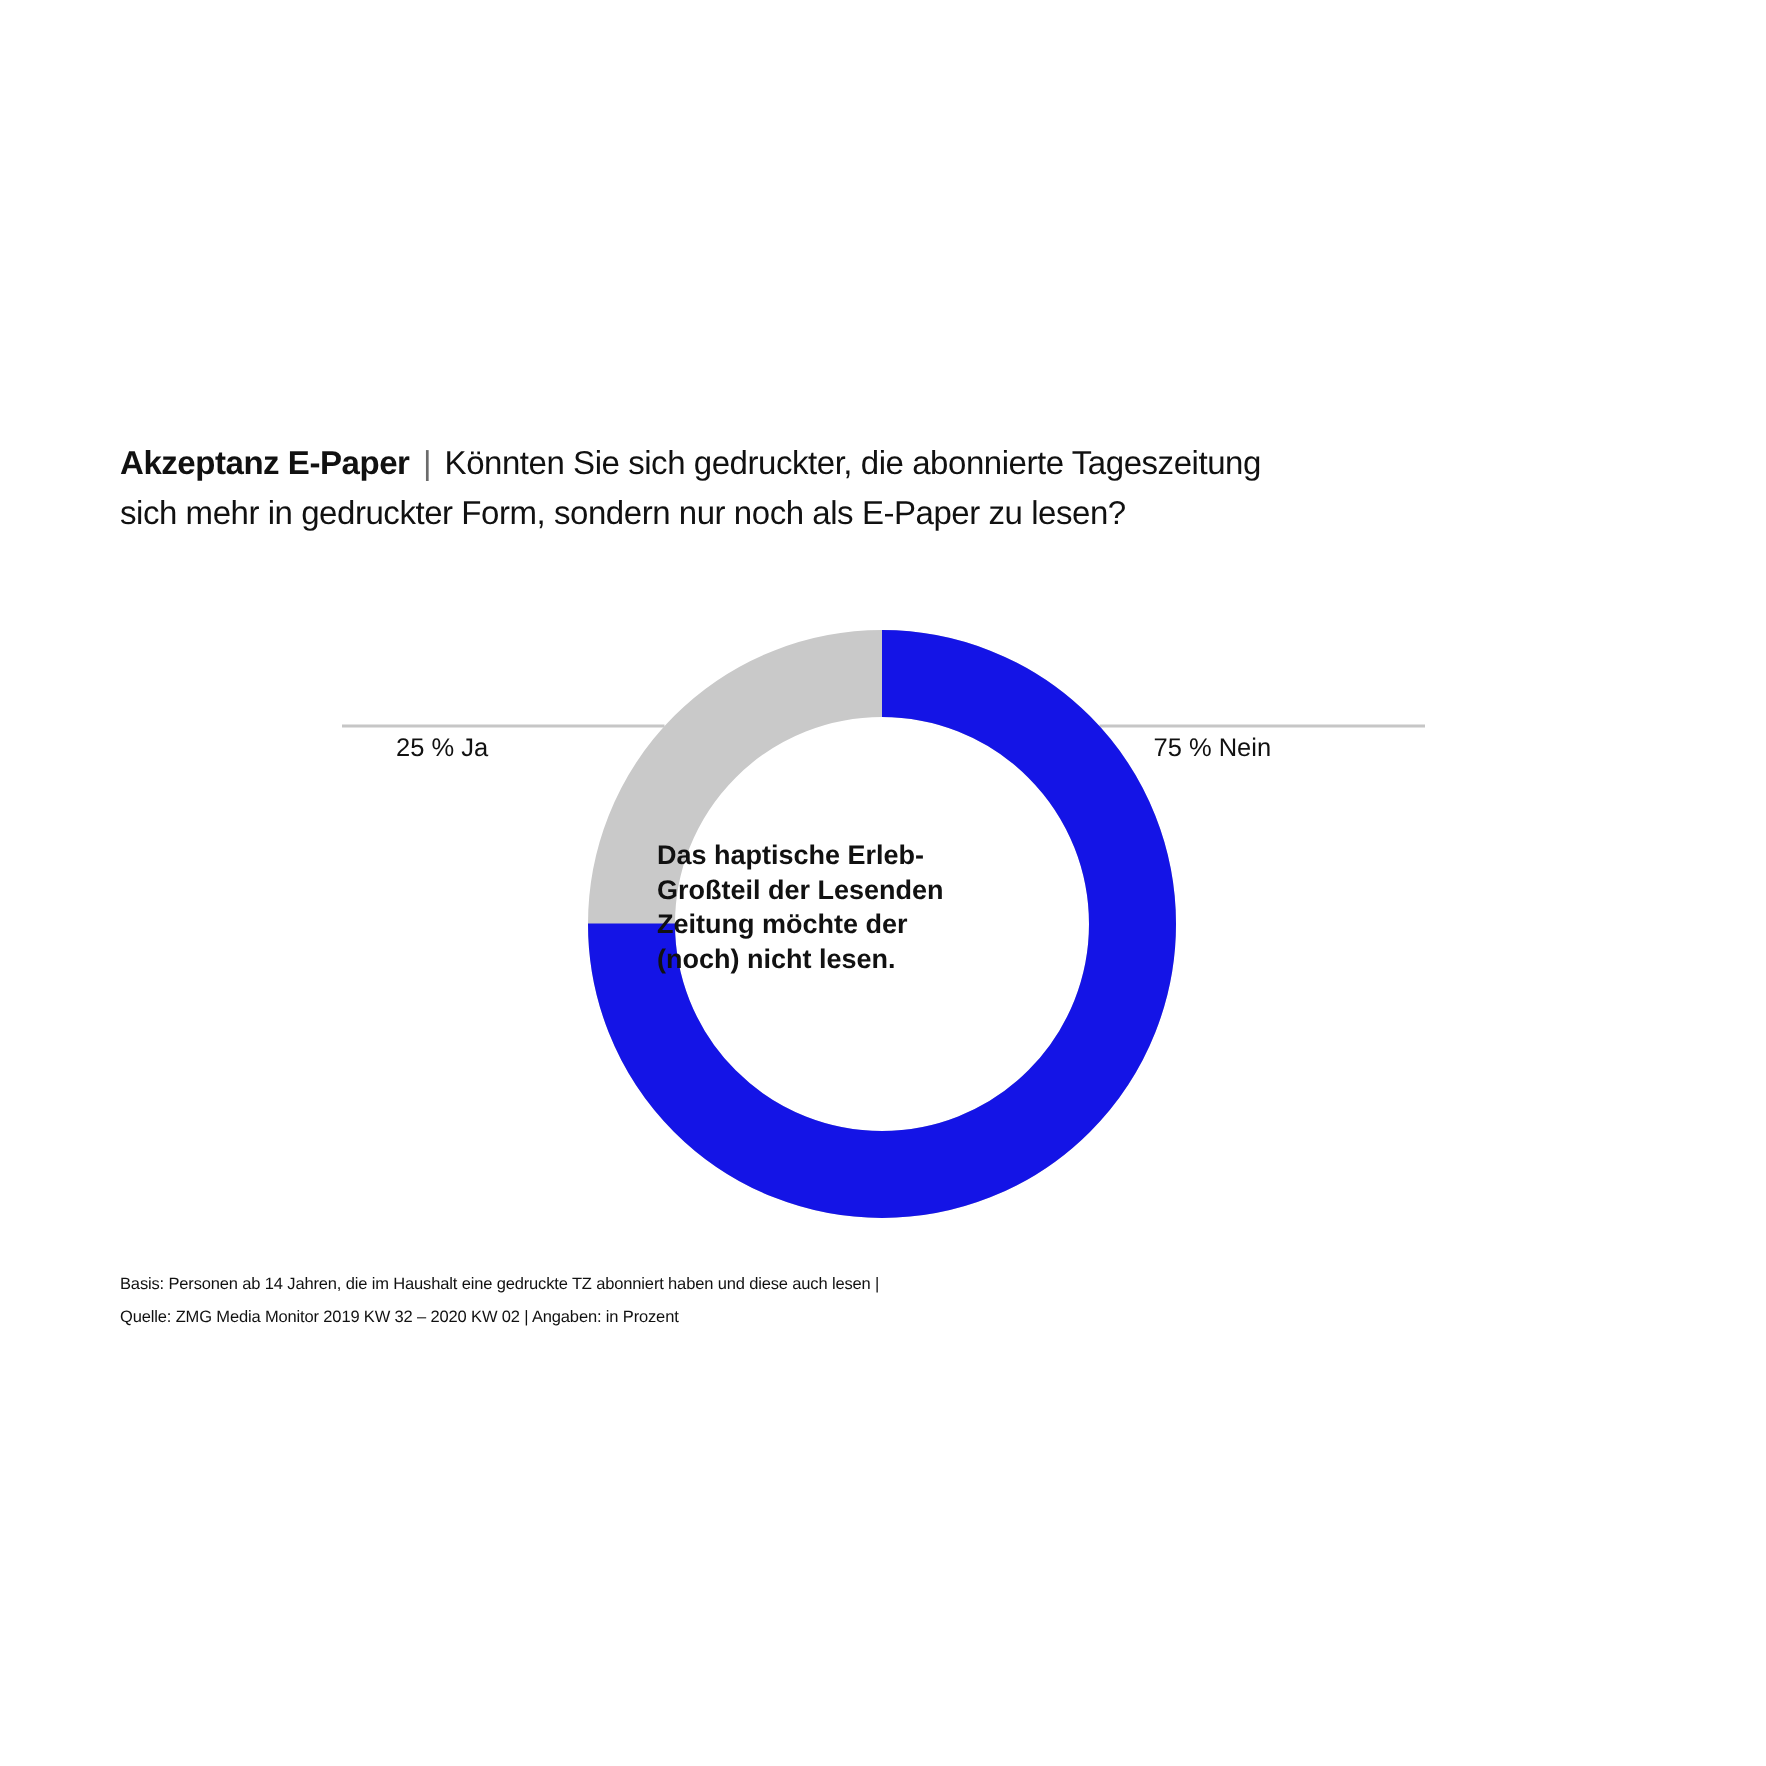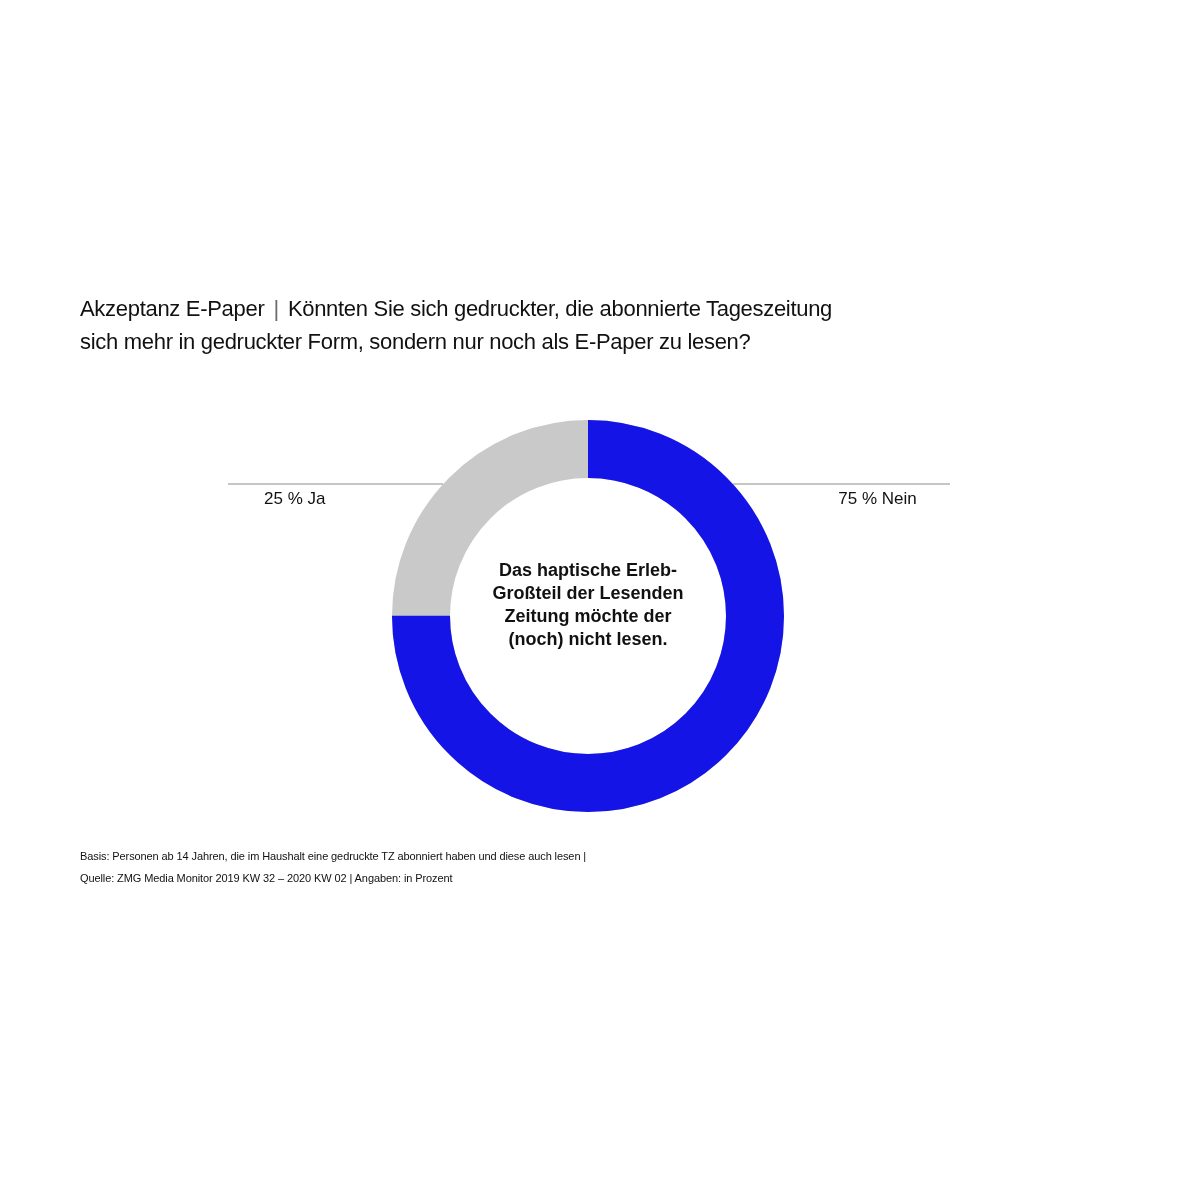--- a/index.html
+++ b/index.html
@@ -17,21 +17,21 @@
   .title {
     position: absolute;
     left: 80px;
     top: 292px;
     width: 900px;
     font-size: 22px;
     line-height: 33px;
     letter-spacing: -0.3px;
     color: #111111;
   }
-  .title .tb { font-weight: normal; }
+  .title .tb { font-weight: bold; }
   .title .sep { color: #6b6b6b; margin: 0 9px; font-weight: normal; }
 
   
   .leader {
     position: absolute;
     top: 483px;
     height: 2px;
     background: #c6c6c6;
   }
   .leader.left  { left: 228px; width: 215px; }
@@ -41,37 +41,37 @@
   .lbl {
     position: absolute;
     top: 489px;
     font-size: 17px;
     line-height: 20px;
     color: #111111;
     white-space: nowrap;
     margin-left: 36px;
   }
   .lbl.ja   { left: 228px; }
-  .lbl.nein { left: 733px; width: 217px; text-align: center; }
+  .lbl.nein { left: 733px; width: 217px; text-align: left; }
 
   
   .donut {
     position: absolute;
     left: 392px;
     top: 420px;
   }
   .donut circle { fill: none; stroke-width: 58; }
 
   
   .center-note {
     position: absolute;
     left: 438px;
     top: 559px;
     width: 300px;
-    text-align: center;
+    text-align: left;
     font-weight: bold;
     font-size: 18px;
     line-height: 23px;
     color: #111111;
   }
   .center-note span { display: block; }
 
   
   .footer {
     position: absolute;

